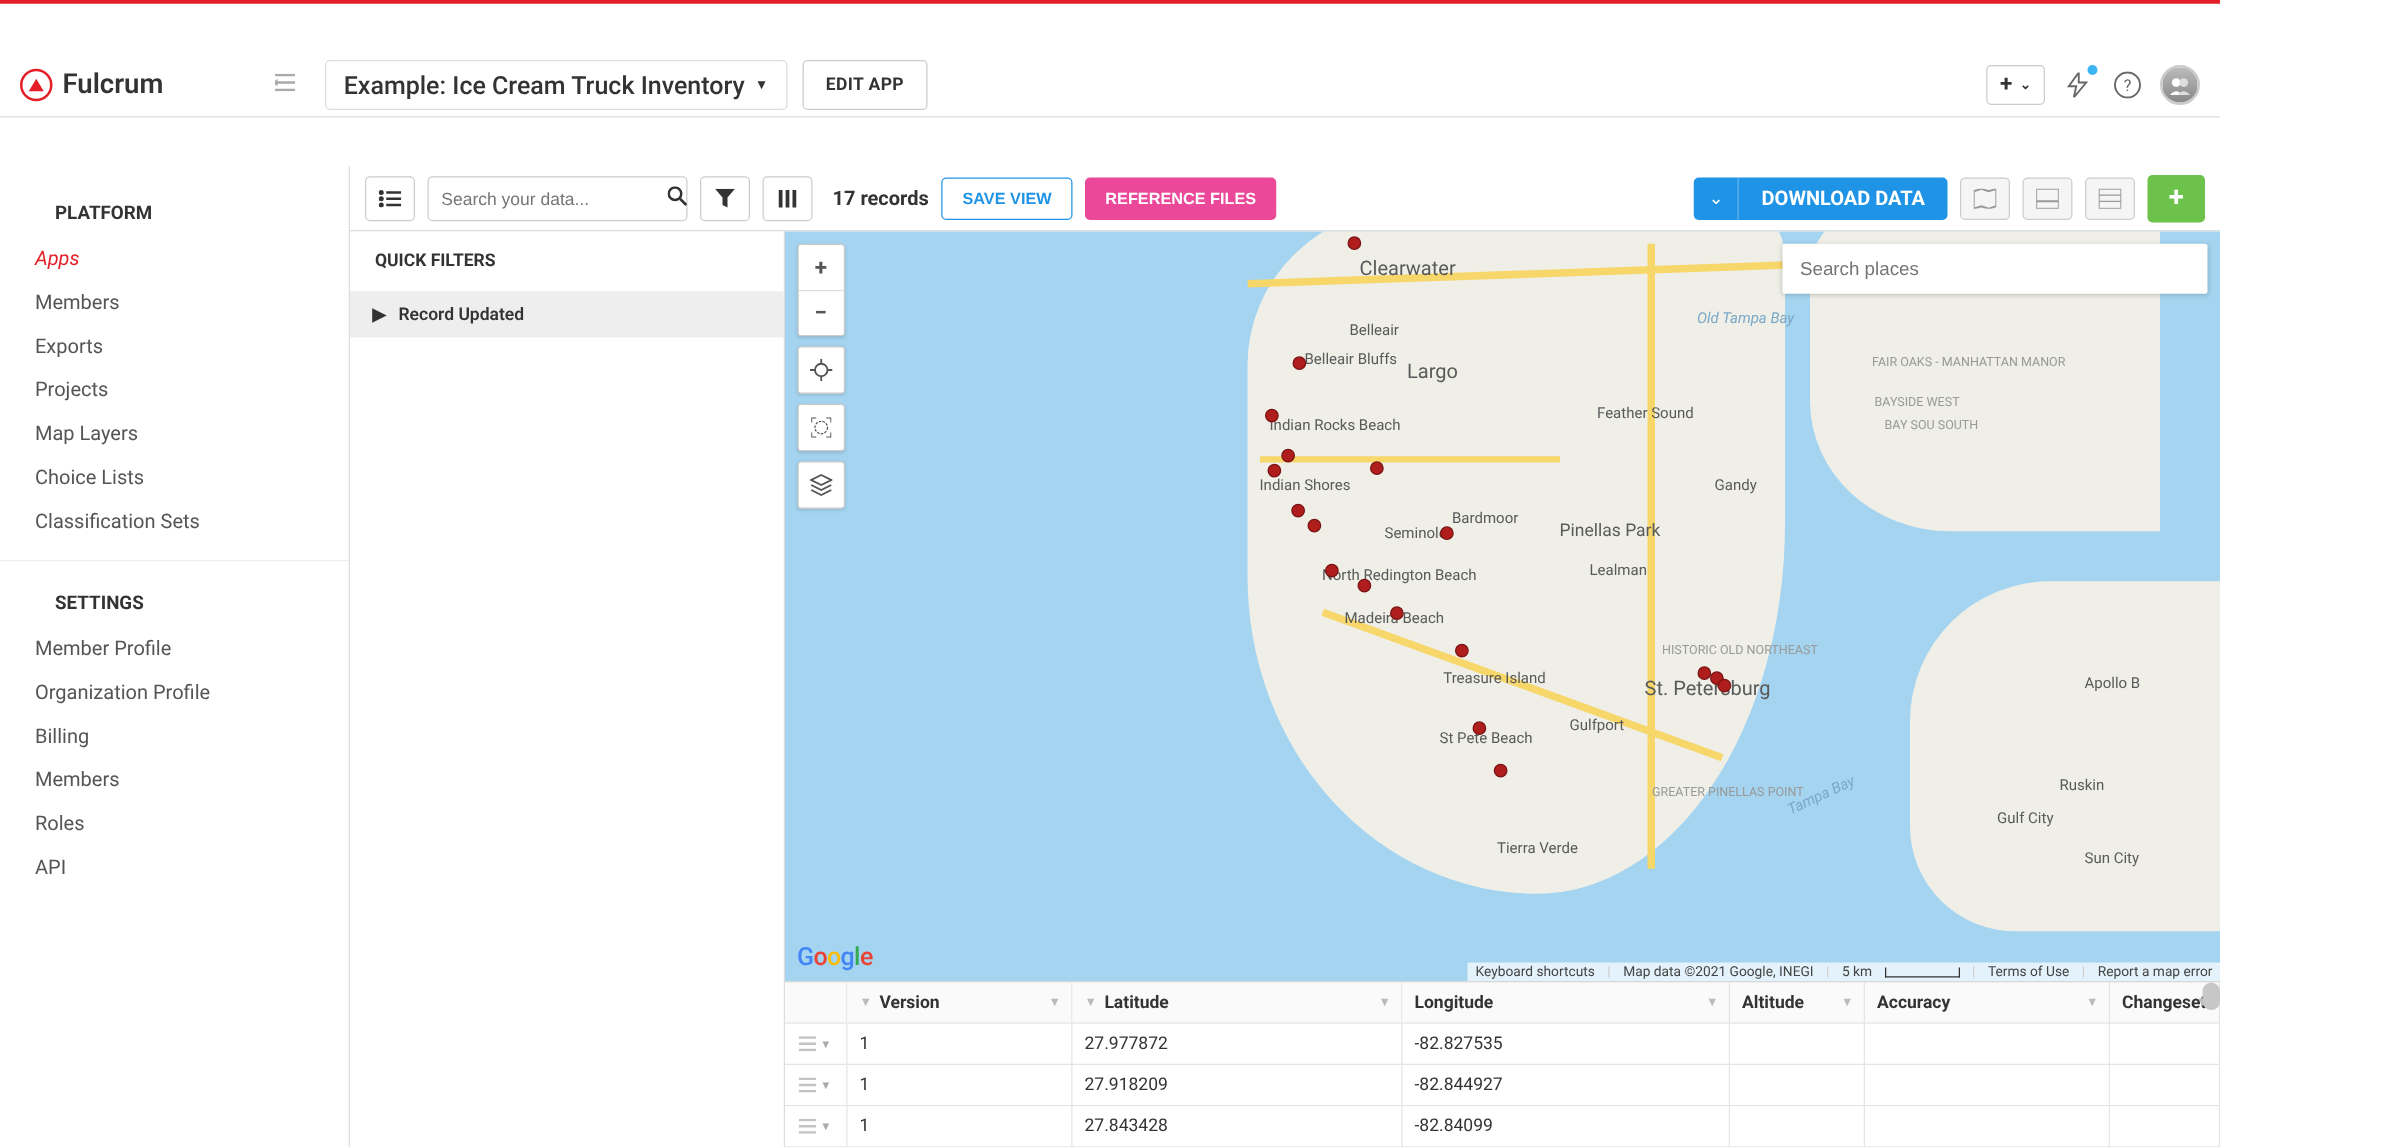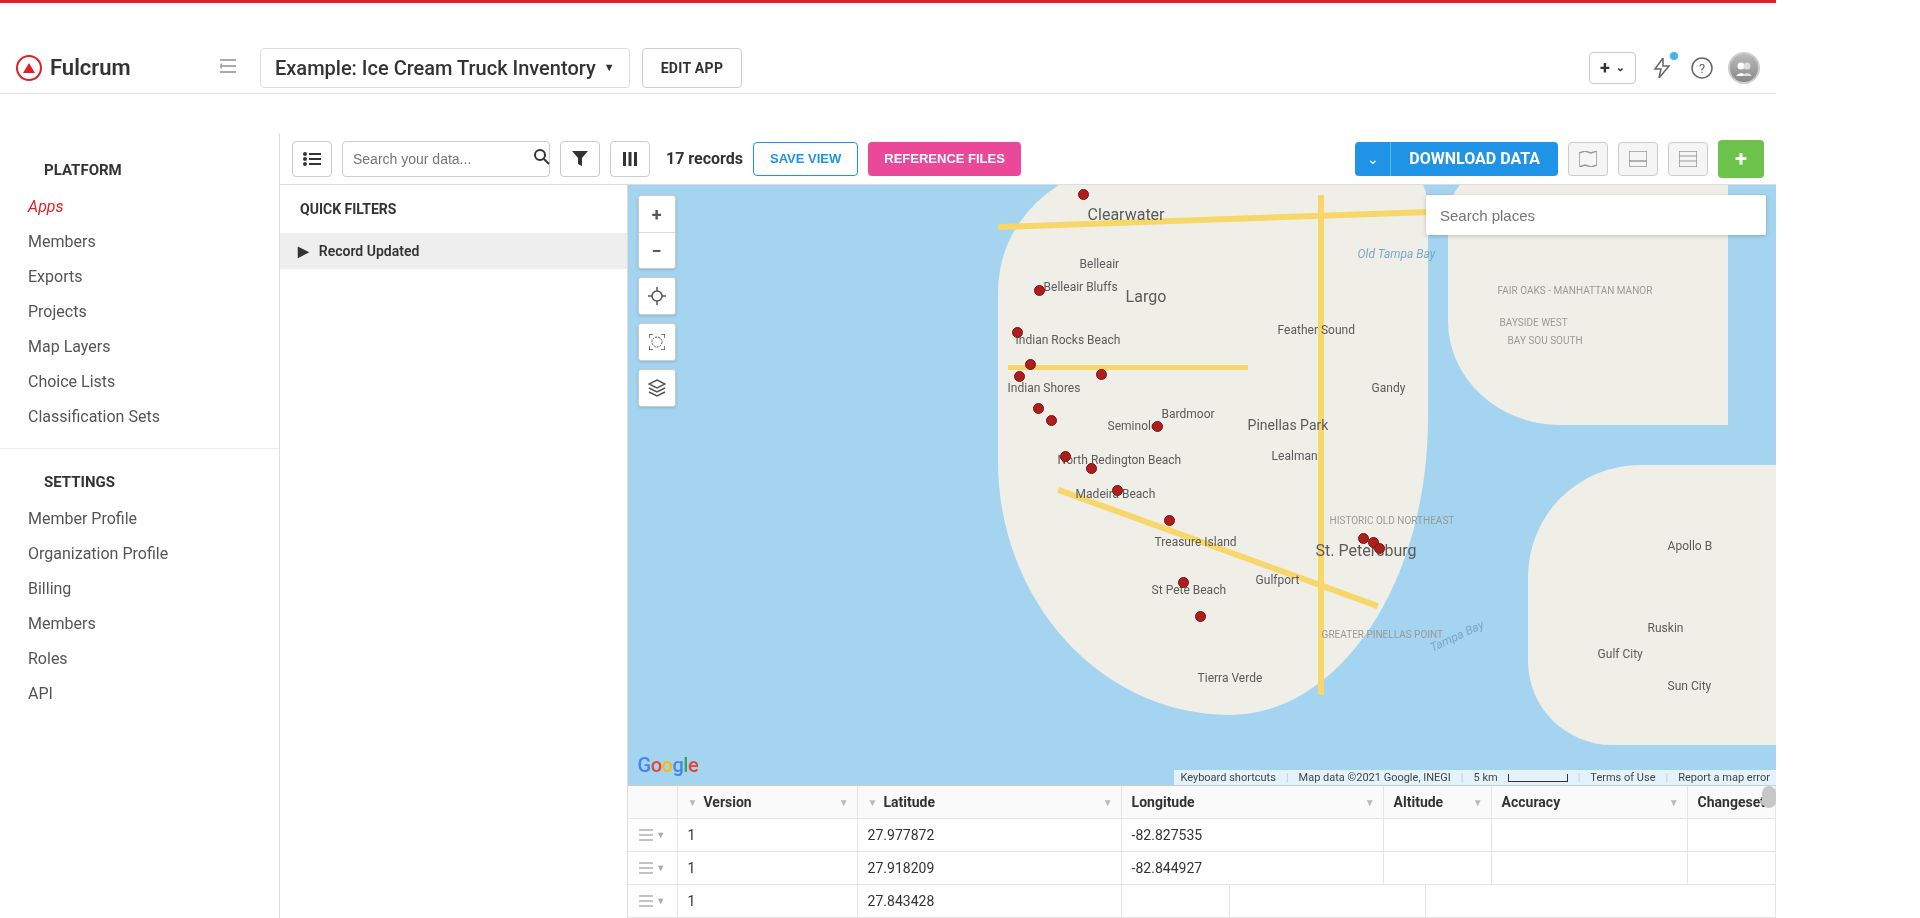--- a/index.html
+++ b/index.html
@@ -421,20 +421,21 @@
                   <div class="td col-handle row-handle">
                     <svg width="14" height="12" viewBox="0 0 14 12">
                       <rect y="0" width="14" height="2" fill="#888"></rect>
                       <rect y="5" width="14" height="2" fill="#888"></rect>
                       <rect y="10" width="14" height="2" fill="#888"></rect>
                     </svg>
                     <span style="font-size:9px;color:#aaa;margin-left:3px;">▼</span>
                   </div>
                   <div class="td col-version">1</div>
                   <div class="td col-lat">27.843428</div>
+                  <div class="td col-lon">-82.84099</div>
                   <div class="td col-alt"></div>
                   <div class="td col-acc"></div>
                   <div class="td col-chg"></div>
                 </div>
               </div>
             <div class="scroll-track"></div>
           </div>
         </div>
       </div>
     </div>

